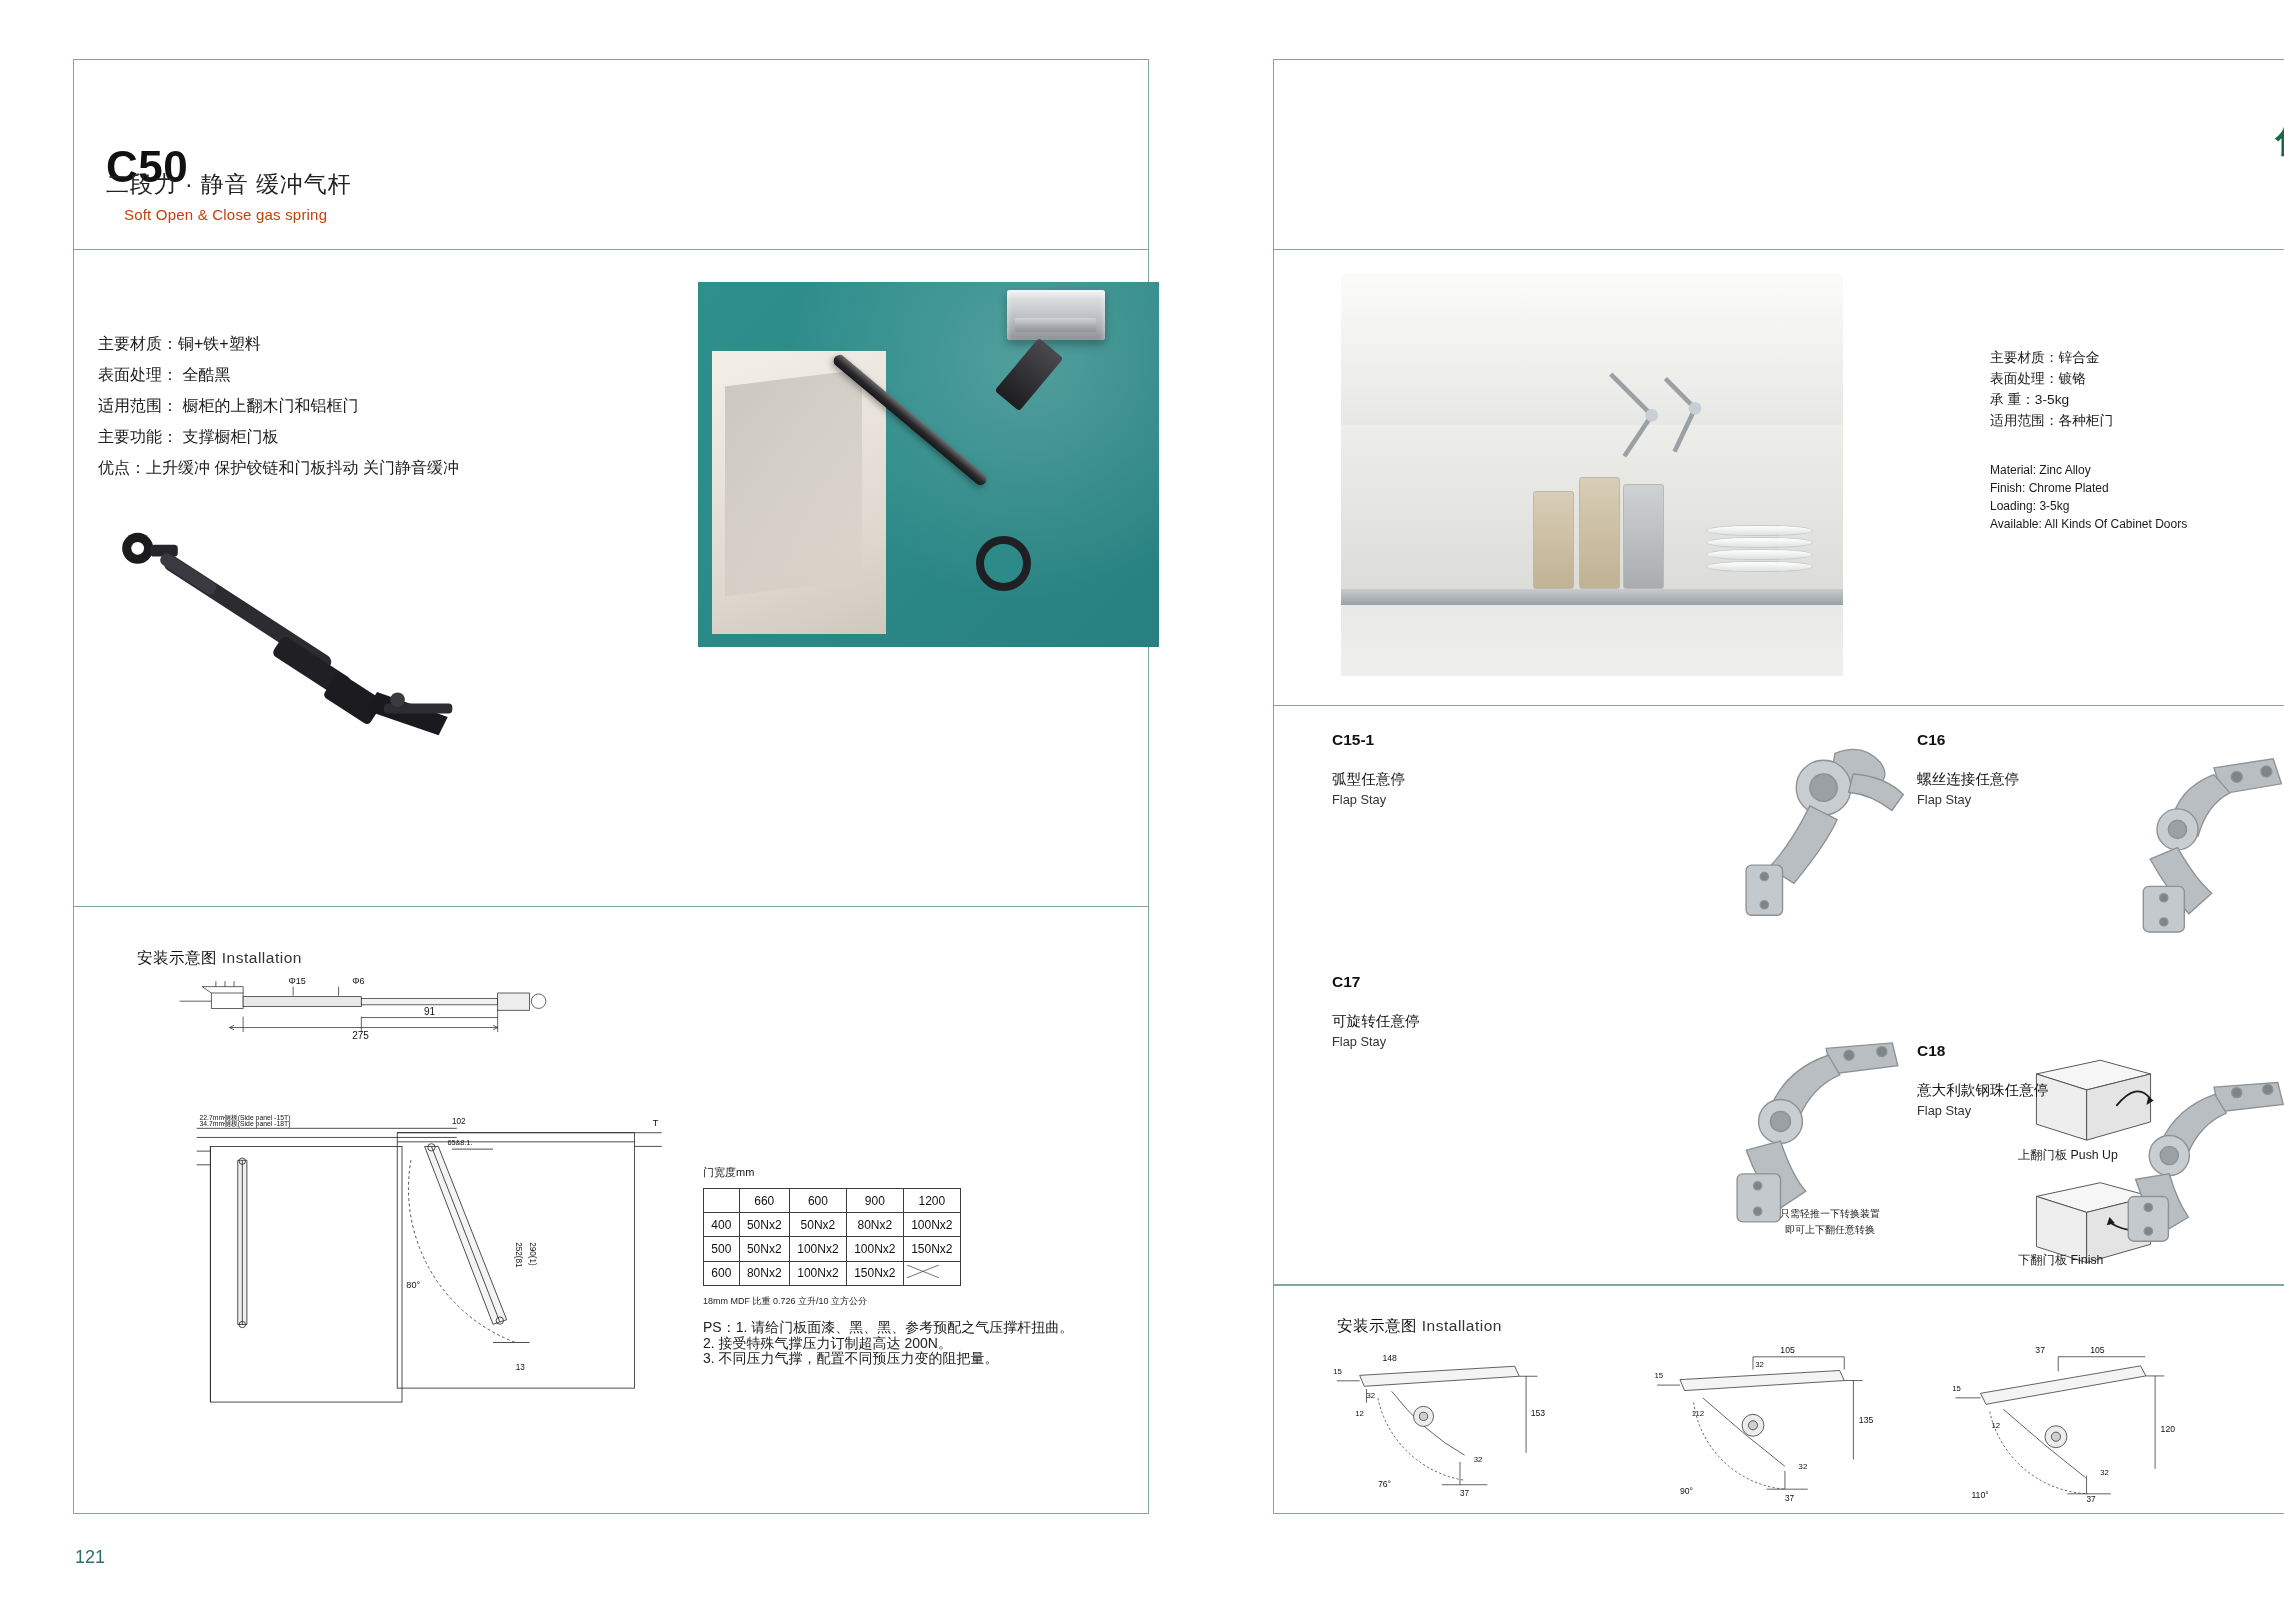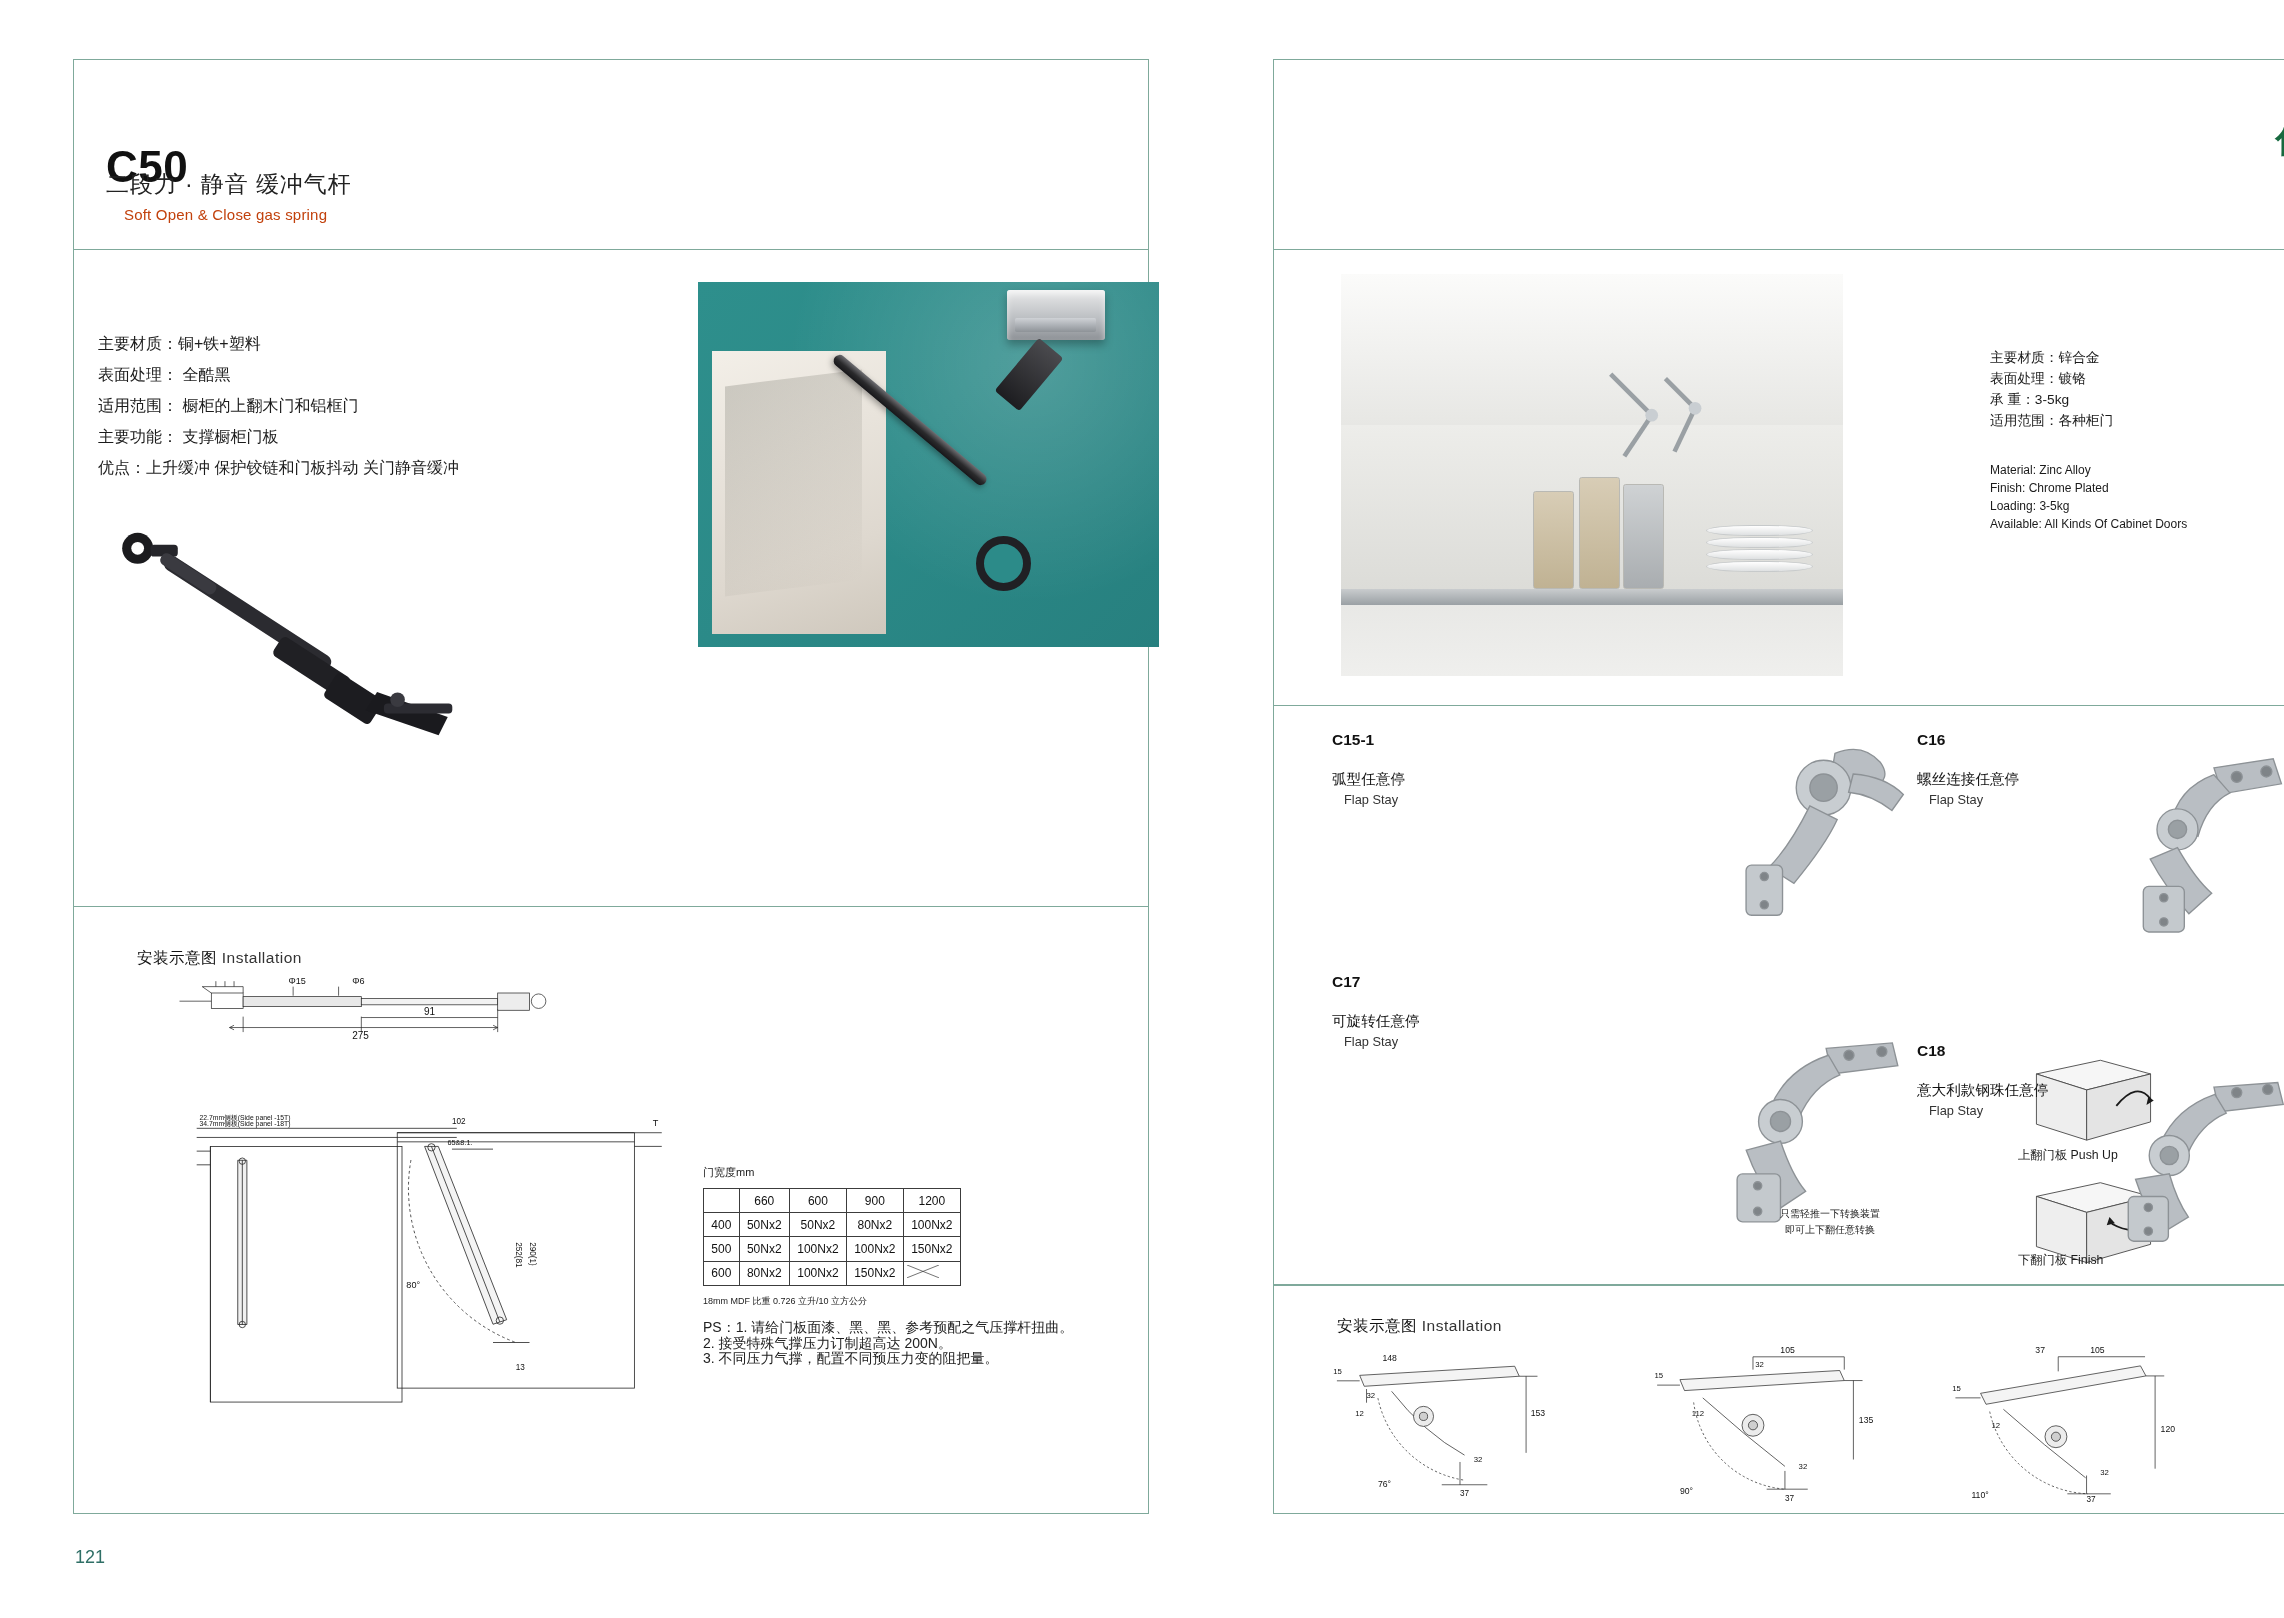--- a/index.html
+++ b/index.html
@@ -206,21 +206,21 @@
   .mat-specs-cn {
     position:absolute; left:2083px; top:347px; font-size:13.7px; line-height:21px; color:#1b1b1b;
   }
   .mat-specs-en {
     position:absolute; left:2083px; top:461px; font-size:12px; line-height:18px; color:#1b1b1b;
   }
 
   .item { position:absolute; }
   .item .code { font-size:15.5px; font-weight:bold; color:#111; }
   .item .name-cn { font-size:14.6px; color:#111; margin-top:21px; }
-  .item .name-en { font-size:12.8px; color:#333; margin-top:2.7px;margin-left:12px; }
+  .item .name-en { font-size:12.8px; color:#333; margin-top:2.7px; }
   .push-note { position:absolute; left:1507px; top:1197px; font-size:10px; line-height:15.5px; text-align:center; }
 
   svg { display:block; }
 </style>
 </head>
 <body>
 
 <div class="spread">
 
   <div class="page">

